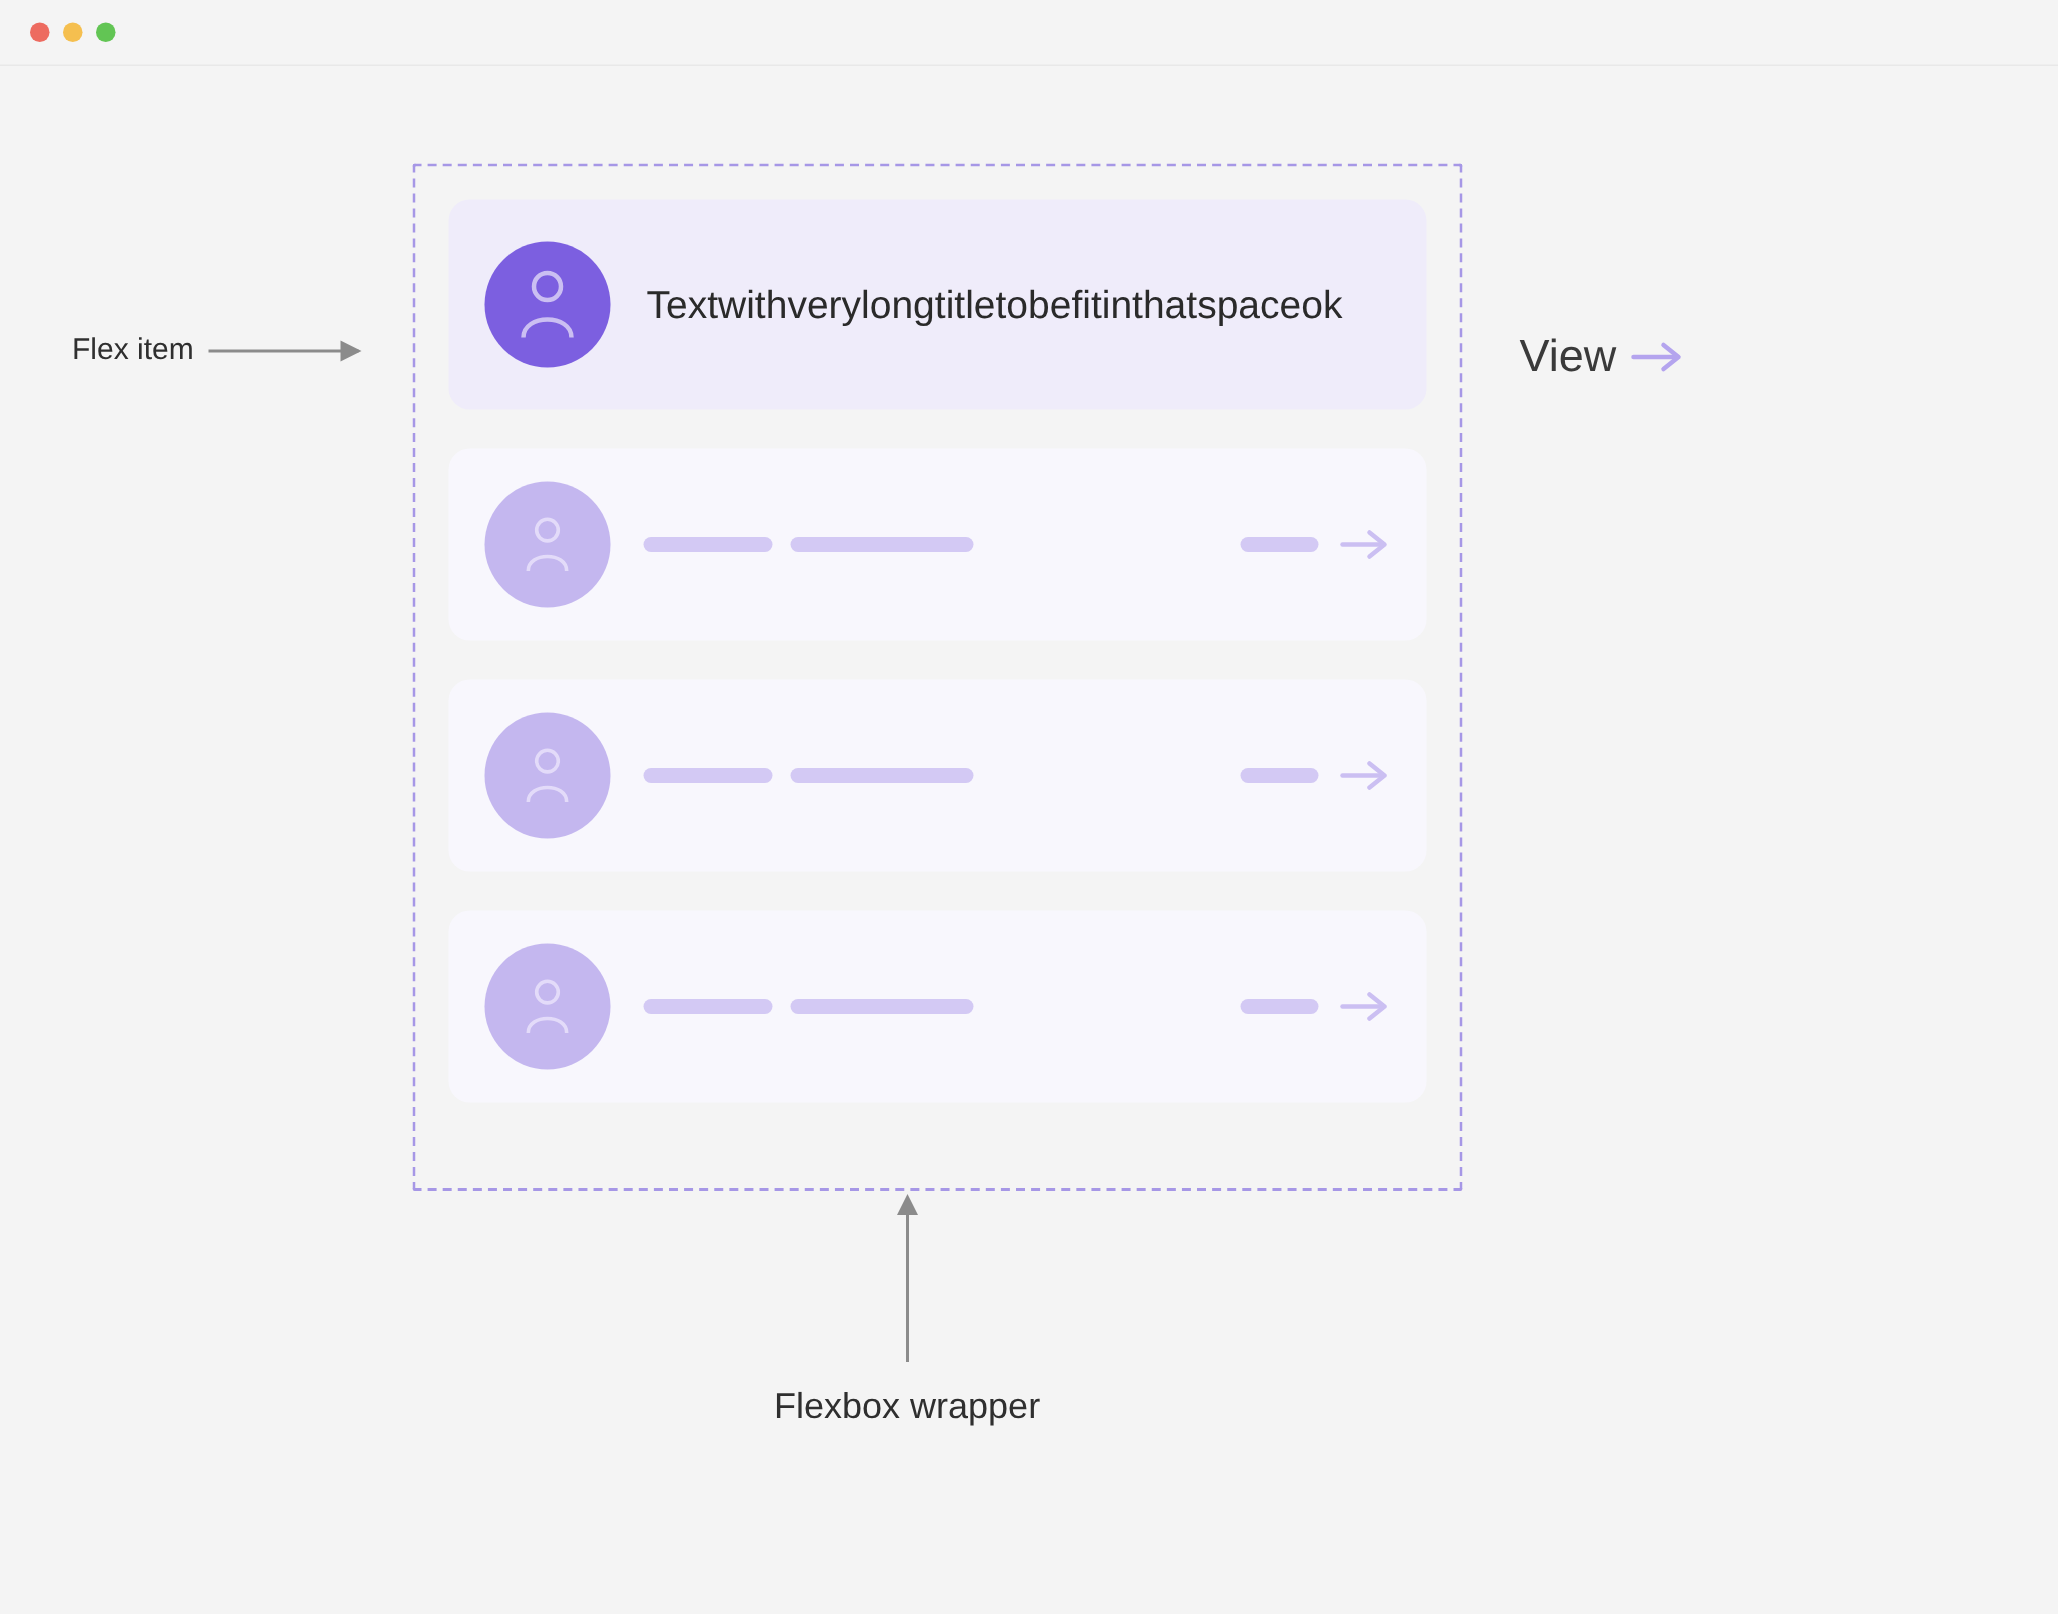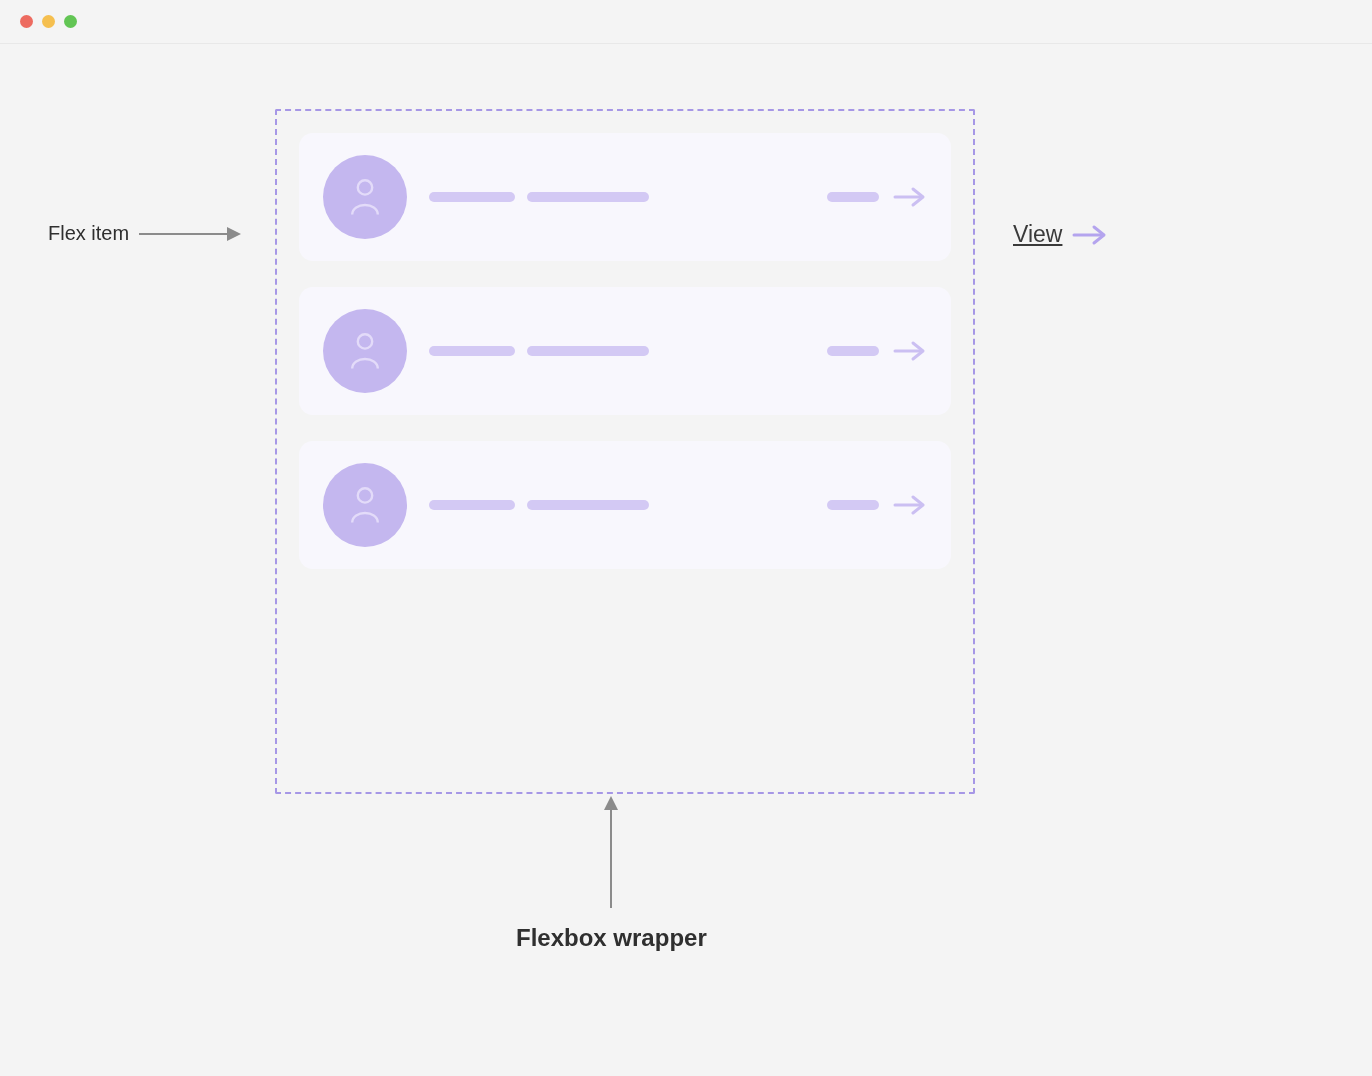--- a/index.html
+++ b/index.html
@@ -113,23 +113,22 @@
     .arrow-ghost { color: #cbbff2; }
 
     
     .view-link {
       position: absolute;
       left: 1013px;
       top: 177px;
       display: flex;
       align-items: center;
       gap: 10px;
-      font-size: 23px;
+      font-size: 30px;
       color: #3a3a3a;
-      text-decoration: underline;
     }
     .view-arrow { color: #b4a4ee; }
 
     
     .anno-flex-item {
       position: absolute;
       left: 48px;
       top: 178px;
       display: flex;
       align-items: center;
@@ -174,41 +173,49 @@
       position: absolute;
       top: -2px;
       left: -6px;
       border-bottom: 14px solid #8b8b8b;
       border-left: 7px solid transparent;
       border-right: 7px solid transparent;
     }
     .anno-wrapper-text {
       font-size: 24px;
       color: #2f2f2f;
-      font-weight: bold;
     }
   </style>
 </head>
 <body>
 
 <div class="titlebar">
   <div class="dot dot-red"></div>
   <div class="dot dot-yellow"></div>
   <div class="dot dot-green"></div>
 </div>
 
 <div class="stage">
 
   <div class="anno-flex-item">
     <span>Flex item</span>
     <div class="anno-arrow-h"></div>
   </div>
 
   <div class="wrapper">
 
+    <div class="card primary">
+      <div class="avatar">
+        <svg width="40" height="48" viewBox="0 0 40 48">
+          <circle cx="20" cy="12" r="9" fill="none" stroke="#cbbff2" stroke-width="3"></circle>
+          <path d="M4 46 C4 30 36 30 36 46" fill="none" stroke="#cbbff2" stroke-width="3"></path>
+        </svg>
+      </div>
+      <div class="title">Textwithverylongtitletobefitinthatspaceok</div>
+    </div>
 
     <div class="card ghost">
       <div class="avatar">
         <svg width="32" height="40" viewBox="0 0 40 48">
           <circle cx="20" cy="12" r="9" fill="none" stroke="#e3dbf9" stroke-width="3"></circle>
           <path d="M4 46 C4 30 36 30 36 46" fill="none" stroke="#e3dbf9" stroke-width="3"></path>
         </svg>
       </div>
       <div class="placeholder-lines">
         <div class="ph-line ph-a"></div>

